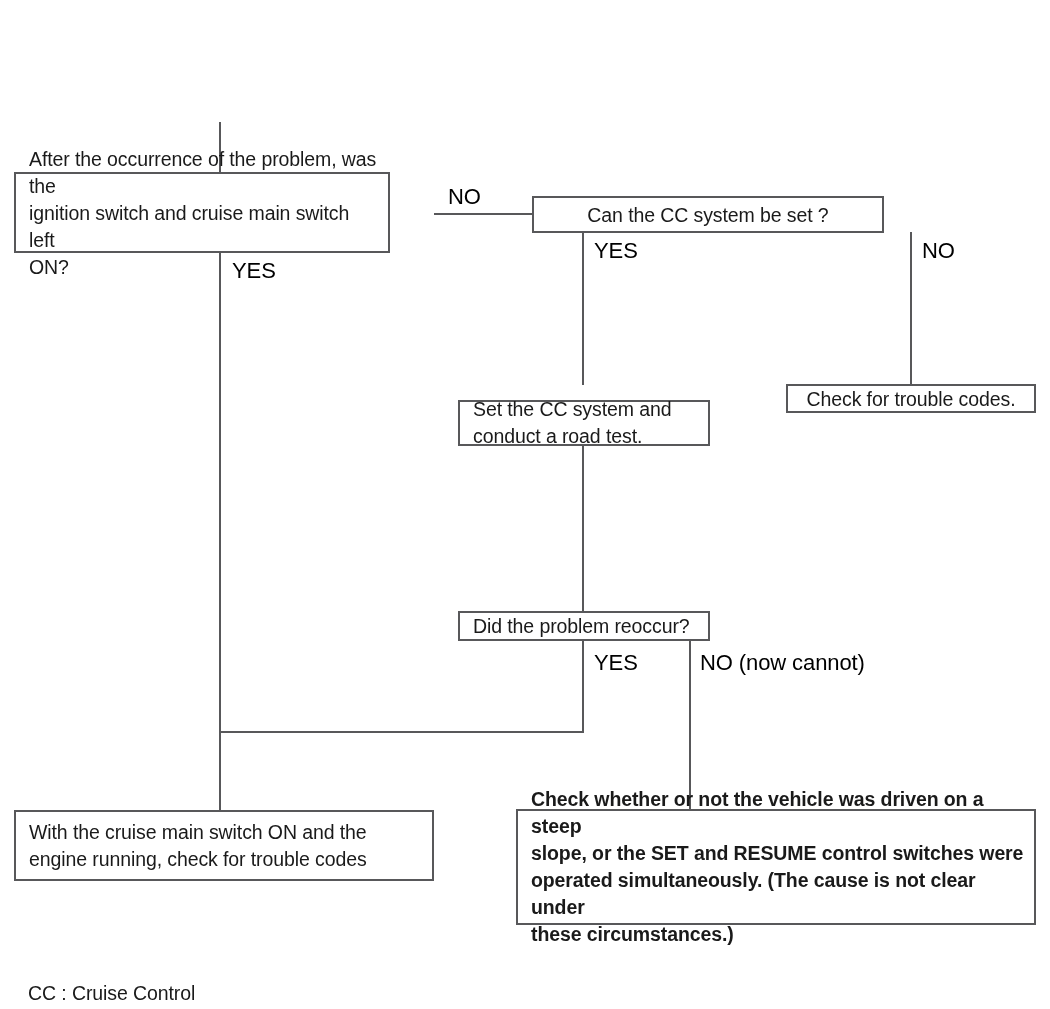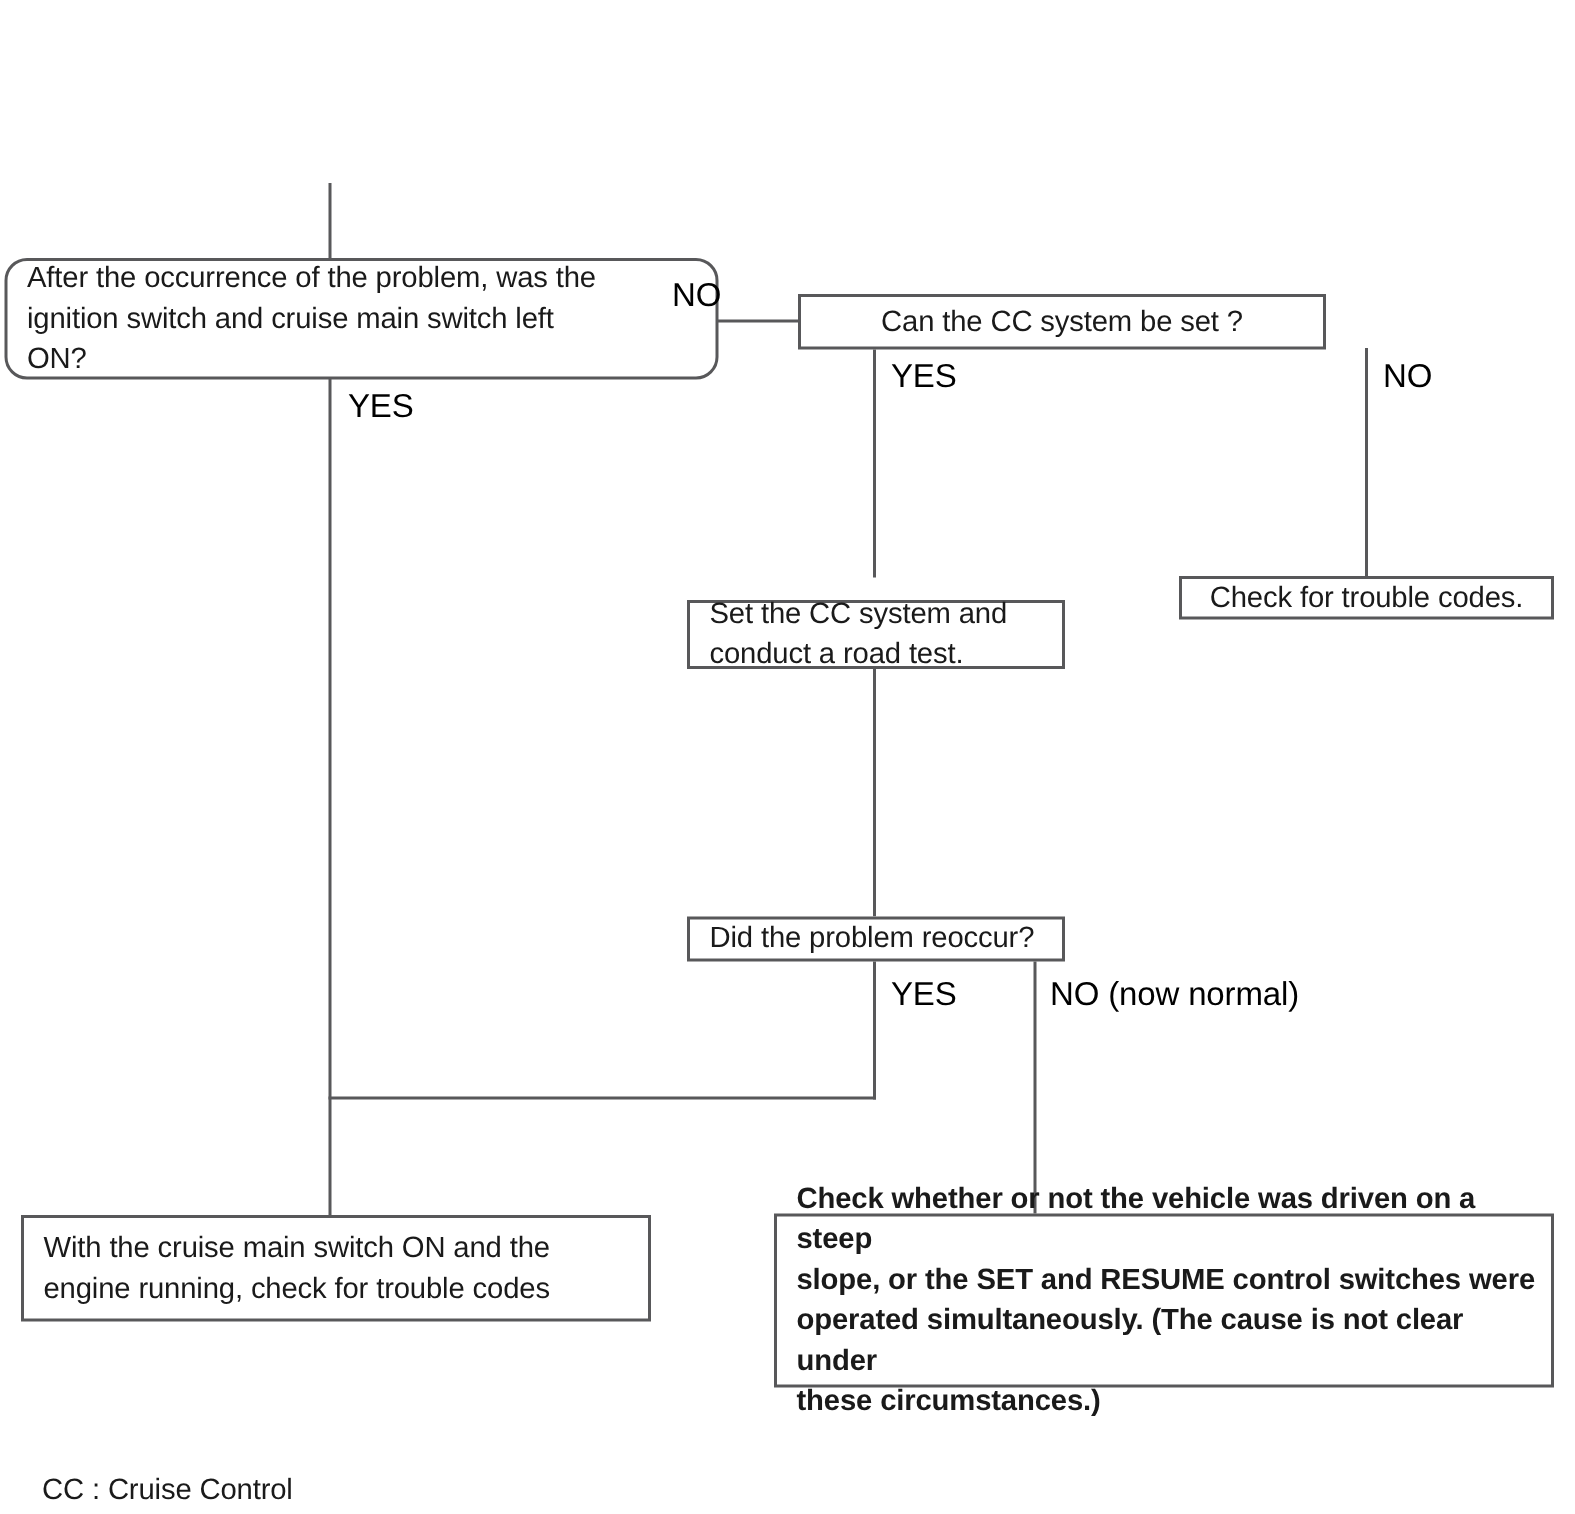--- a/index.html
+++ b/index.html
@@ -92,24 +92,24 @@
   <div class="edge-label" style="left:448px; top:186px;">NO</div>
 
   <div class="edge-label" style="left:232px; top:260px;">YES</div>
 
   <div class="edge-label" style="left:594px; top:240px;">YES</div>
 
   <div class="edge-label" style="left:922px; top:240px;">NO</div>
 
   <div class="edge-label" style="left:594px; top:652px;">YES</div>
 
-  <div class="edge-label" style="left:700px; top:652px;">NO (now normal)</div>
+  <div class="edge-label" style="left:700px; top:652px;">NO (now cannot)</div>
 
 
-  <div class="box" style="left:3px; top:172px; width:476px; height:81px;border-radius:15px;">
+  <div class="box" style="left:14px; top:172px; width:376px; height:81px;">
     <div class="txt">After the occurrence of the problem, was the
 ignition switch and cruise main switch left
 ON?</div>
   </div>
 
   <div class="box center" style="left:532px; top:196px; width:352px; height:37px;">
     <div class="txt">Can the CC system be set ?</div>
   </div>
 
   <div class="box" style="left:458px; top:400px; width:252px; height:46px;">

